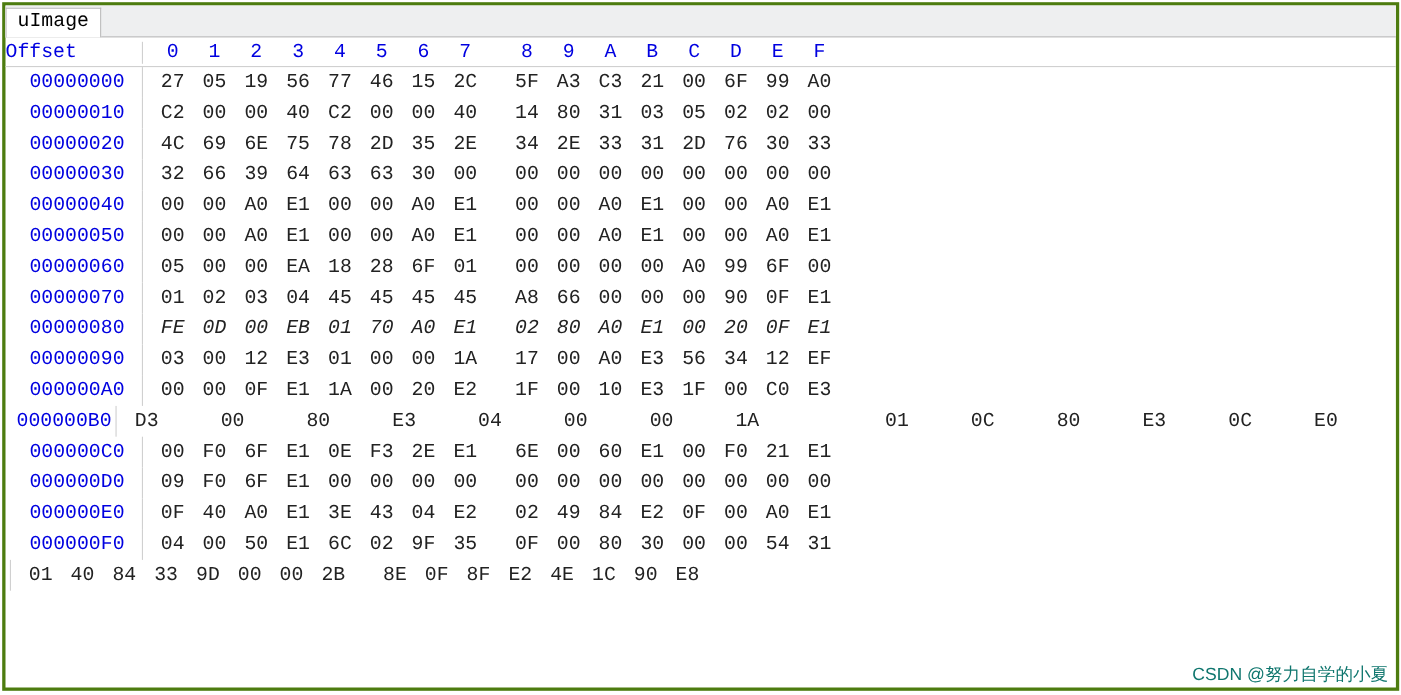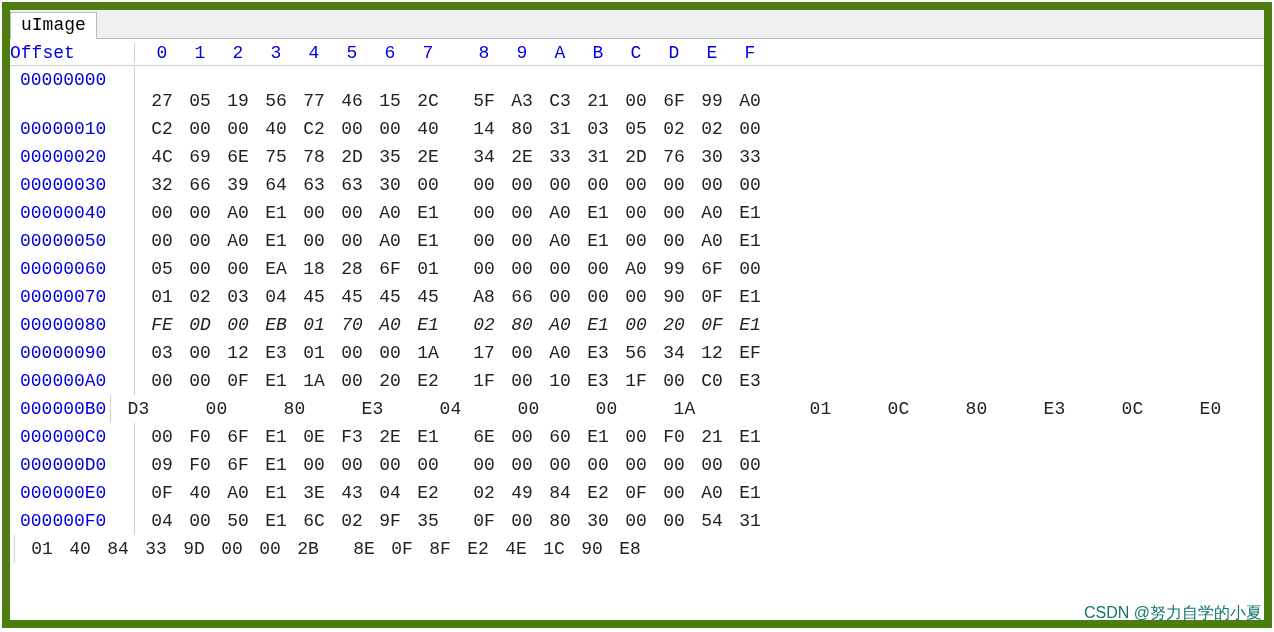--- a/index.html
+++ b/index.html
@@ -6,21 +6,21 @@
     body {
       font-family: Consolas, "Courier New", monospace;
       font-size: 18px;
       background: #fff;
       padding: 2px;
       position: relative;
       width: 1274px;
       height: 632px;
     }
     .outer {
-      border: 8px solid #4d7c0f;
+      border: 3px solid #4d7c0f;
       width: 100%;
       height: 626px;
       background: #fff;
     }
     .tab-row {
       display: flex;
       align-items: flex-end;
       background: #eeeff0;
       border-bottom: 1px solid #bbb;
       height: 29px;
@@ -60,21 +60,21 @@
     }
     .gap {
       width: 18px;
     }
     .data-row {
       display: flex;
       line-height: 28px;
     }
     .offset {
       width: 120px;
-      text-align: left;
+      text-align: center;
       color: #0000e0;
       padding-left: 10px;
     }
     .cell {
       width: 38px;
       text-align: center;
       color: #222;
     }
     .watermark {
       position: absolute;
@@ -114,21 +114,21 @@
           <div class="col-hdr">C</div>
           <div class="col-hdr">D</div>
           <div class="col-hdr">E</div>
           <div class="col-hdr">F</div>
         </div>
     </div>
     <div id="rows">
         <div class="data-row">
           <div class="offset">00000000</div>
           <div class="divider"></div>
-          <div style="display: flex; margin-top: 21px;">
+          <div style="display: flex;">
             <div class="cell">27</div>
             <div class="cell">05</div>
             <div class="cell">19</div>
             <div class="cell">56</div>
             <div class="cell">77</div>
             <div class="cell">46</div>
             <div class="cell">15</div>
             <div class="cell">2C</div>
             <div class="gap"></div>
             <div class="cell">5F</div>

